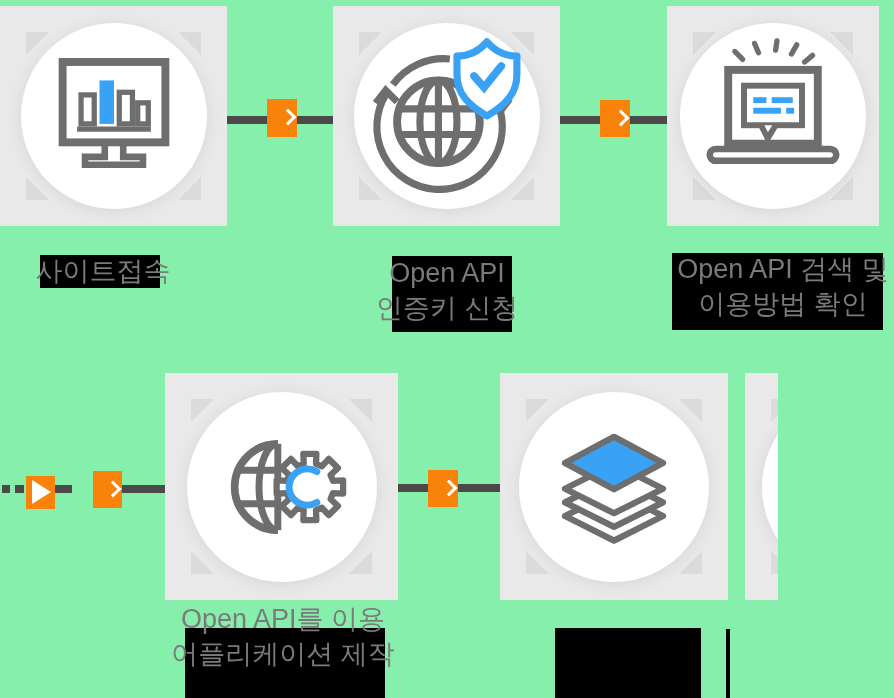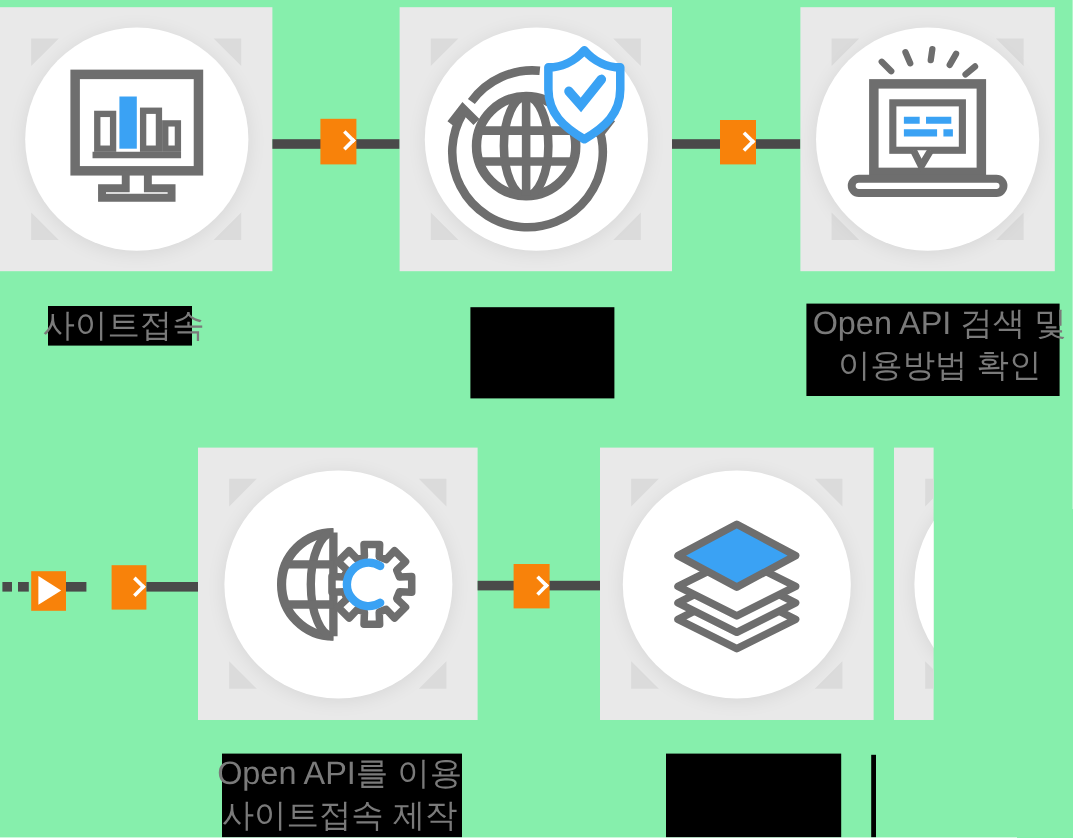--- a/index.html
+++ b/index.html
@@ -129,20 +129,24 @@
       </svg>
     </div>
   </div>
 
   <div class="hlbox" style="left:40px;top:255px;width:120px;height:33px"></div>
   <div class="lbl" style="left:0;top:254px;width:206px">
     <div>사이트접속</div>
   </div>
 
   <div class="hlbox" style="left:392px;top:256px;width:120px;height:76px"></div>
+  <div class="lbl" style="left:322px;top:256px;width:250px">
+    <div>Open API</div>
+    <div>인증키 신청</div>
+  </div>
 
   <div class="hlbox" style="left:672px;top:253px;width:211px;height:77px"></div>
   <div class="lbl" style="left:658px;top:252px;width:250px">
     <div>Open API 검색 및</div>
     <div>이용방법 확인</div>
   </div>
 
   <div class="dash" style="left:2px;top:485px;width:8px"></div>
   <div class="dash" style="left:15px;top:485px;width:9px"></div>
   <div class="osq" style="left:26px;top:476px;width:29px;height:33px">
@@ -198,22 +202,22 @@
     </div>
   </div>
 
   <div class="step row2 clip6" style="left:745px;top:373px;width:33px;height:227px">
     <div class="corner c-tl"></div>
     <div class="corner c-bl"></div>
     <div class="circle"></div>
   </div>
 
   <div class="hlbox" style="left:185px;top:628px;width:200px;height:70px"></div>
-  <div class="lbl" style="left:158px;top:627px;width:250px">
+  <div class="lbl" style="left:158px;top:602px;width:250px">
     <div>Open API를 이용</div>
-    <div>사이트접속 제작</div>
+    <div>어플리케이션 제작</div>
   </div>
 
   <div class="hlbox" style="left:555px;top:628px;width:146px;height:70px"></div>
 
   <div class="hlbox" style="left:726px;top:629px;width:4px;height:69px"></div>
 
 </div>
 
 </body></html>

